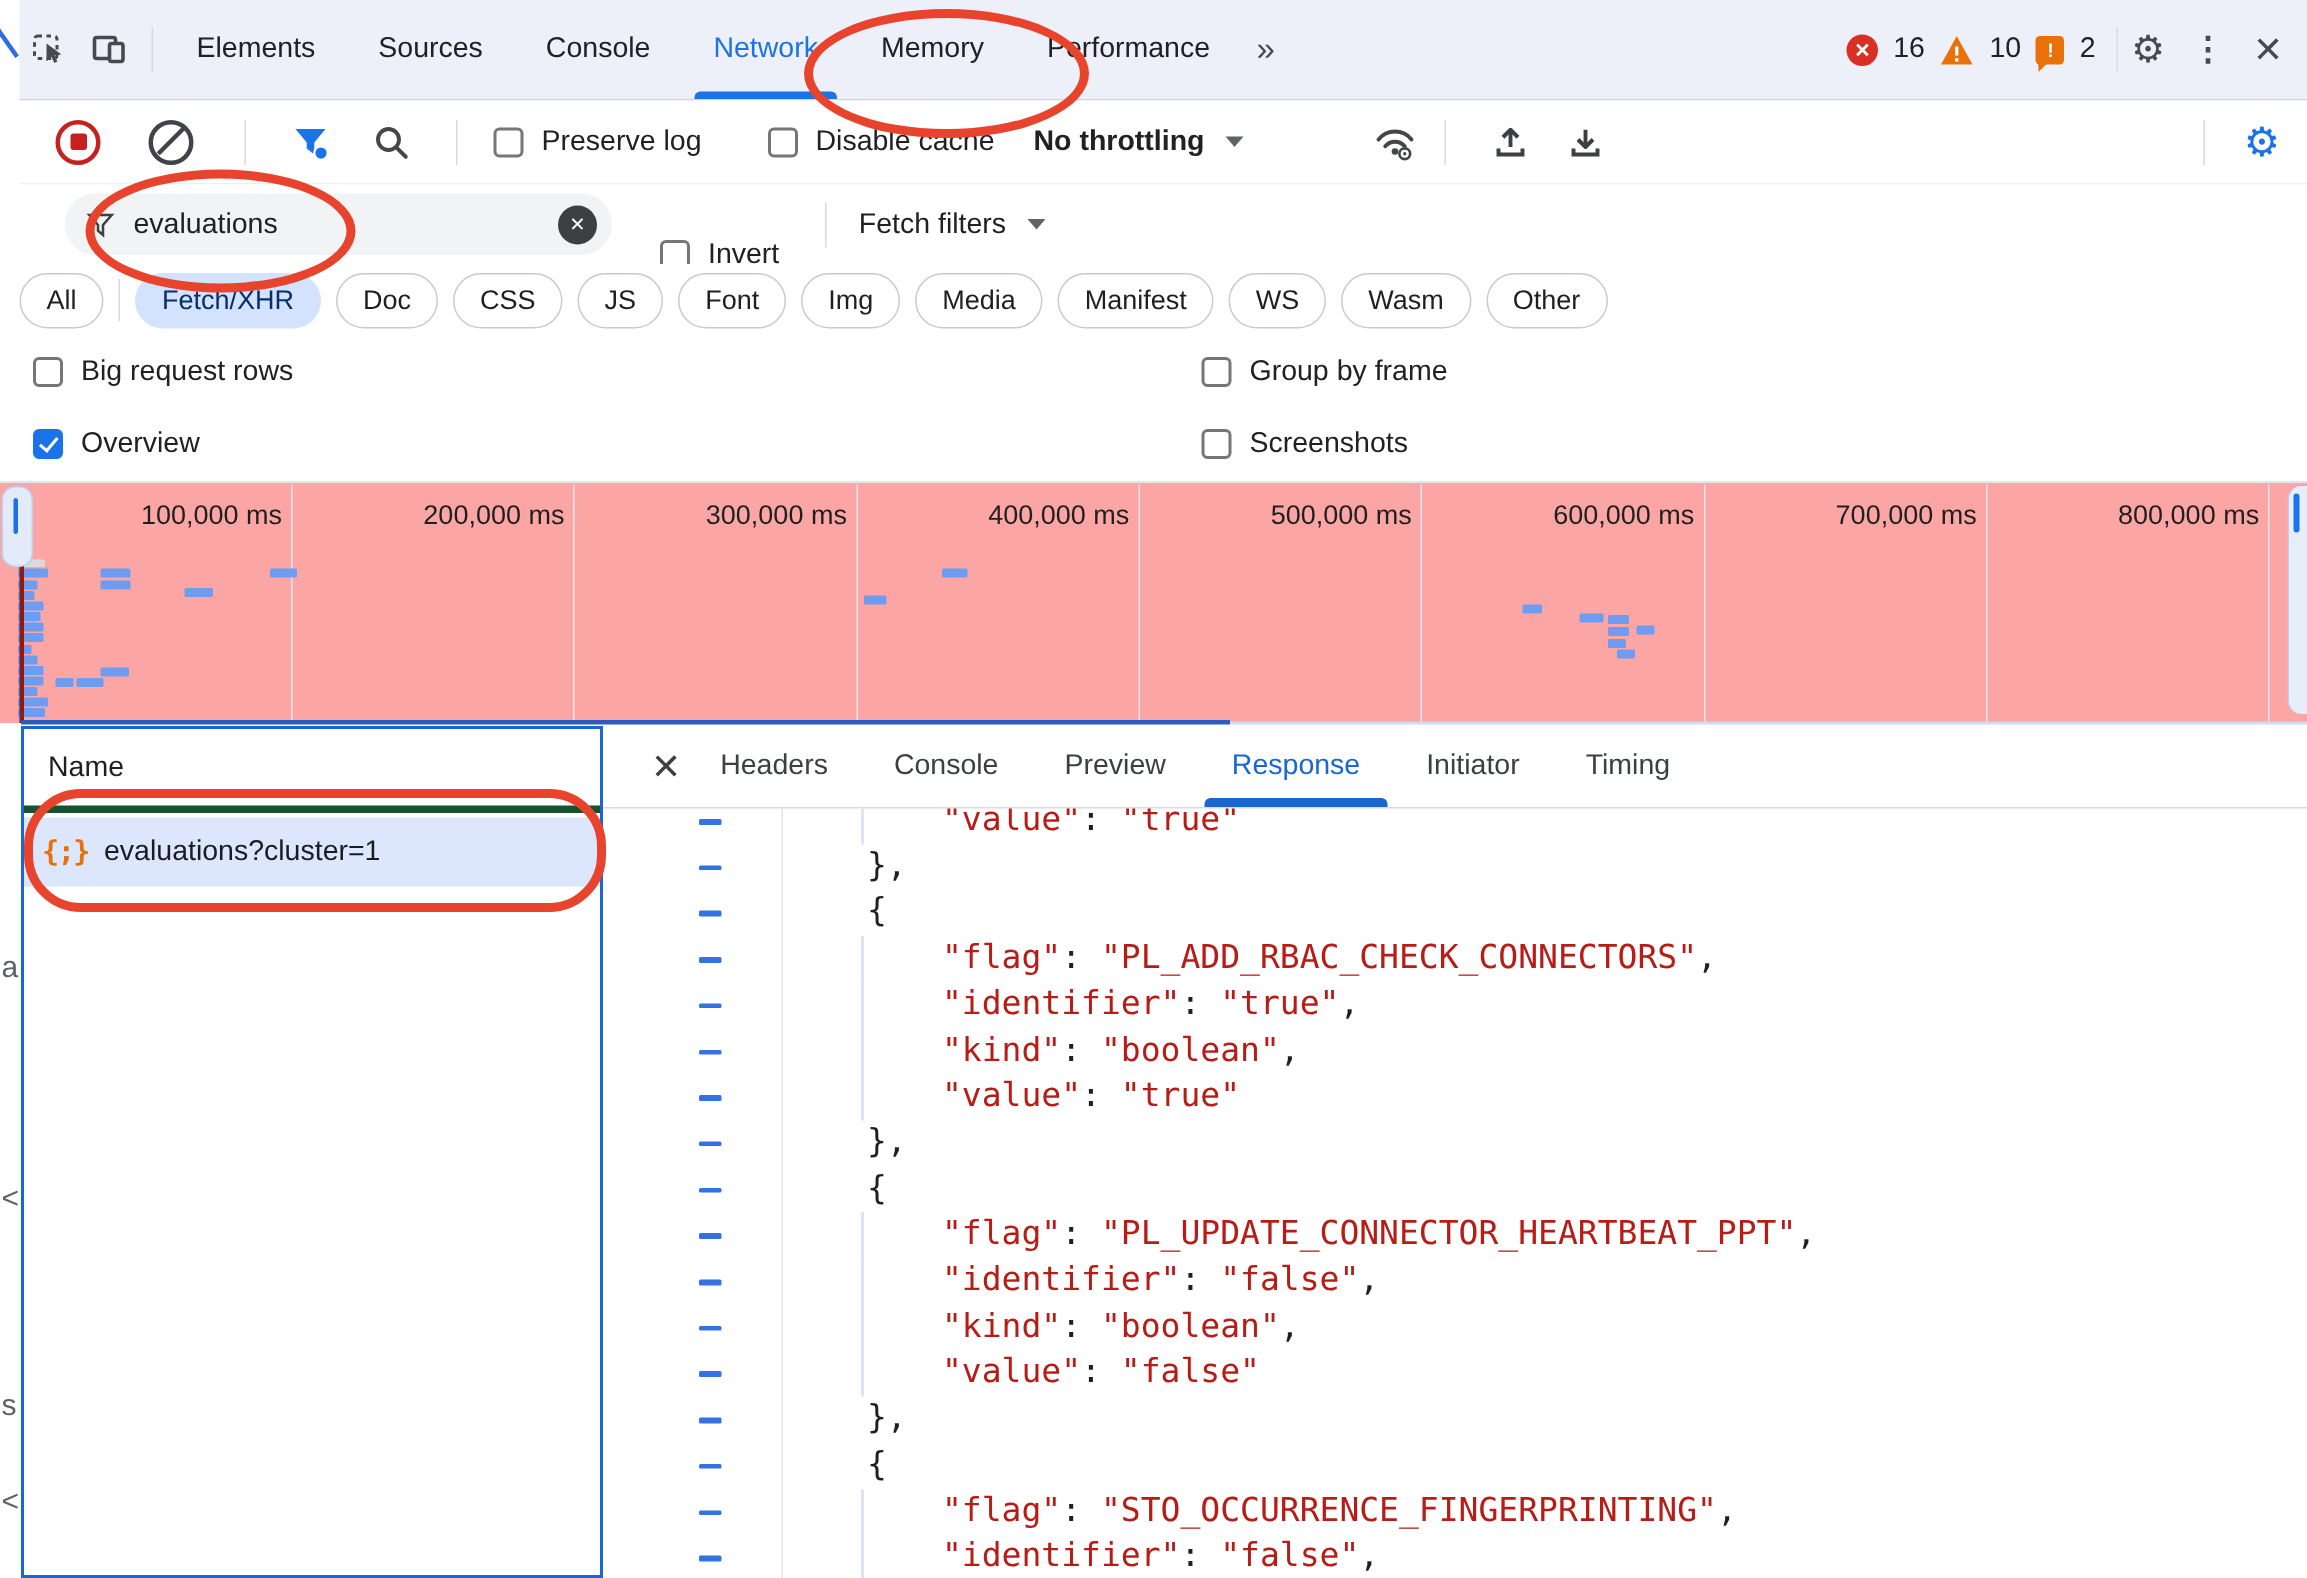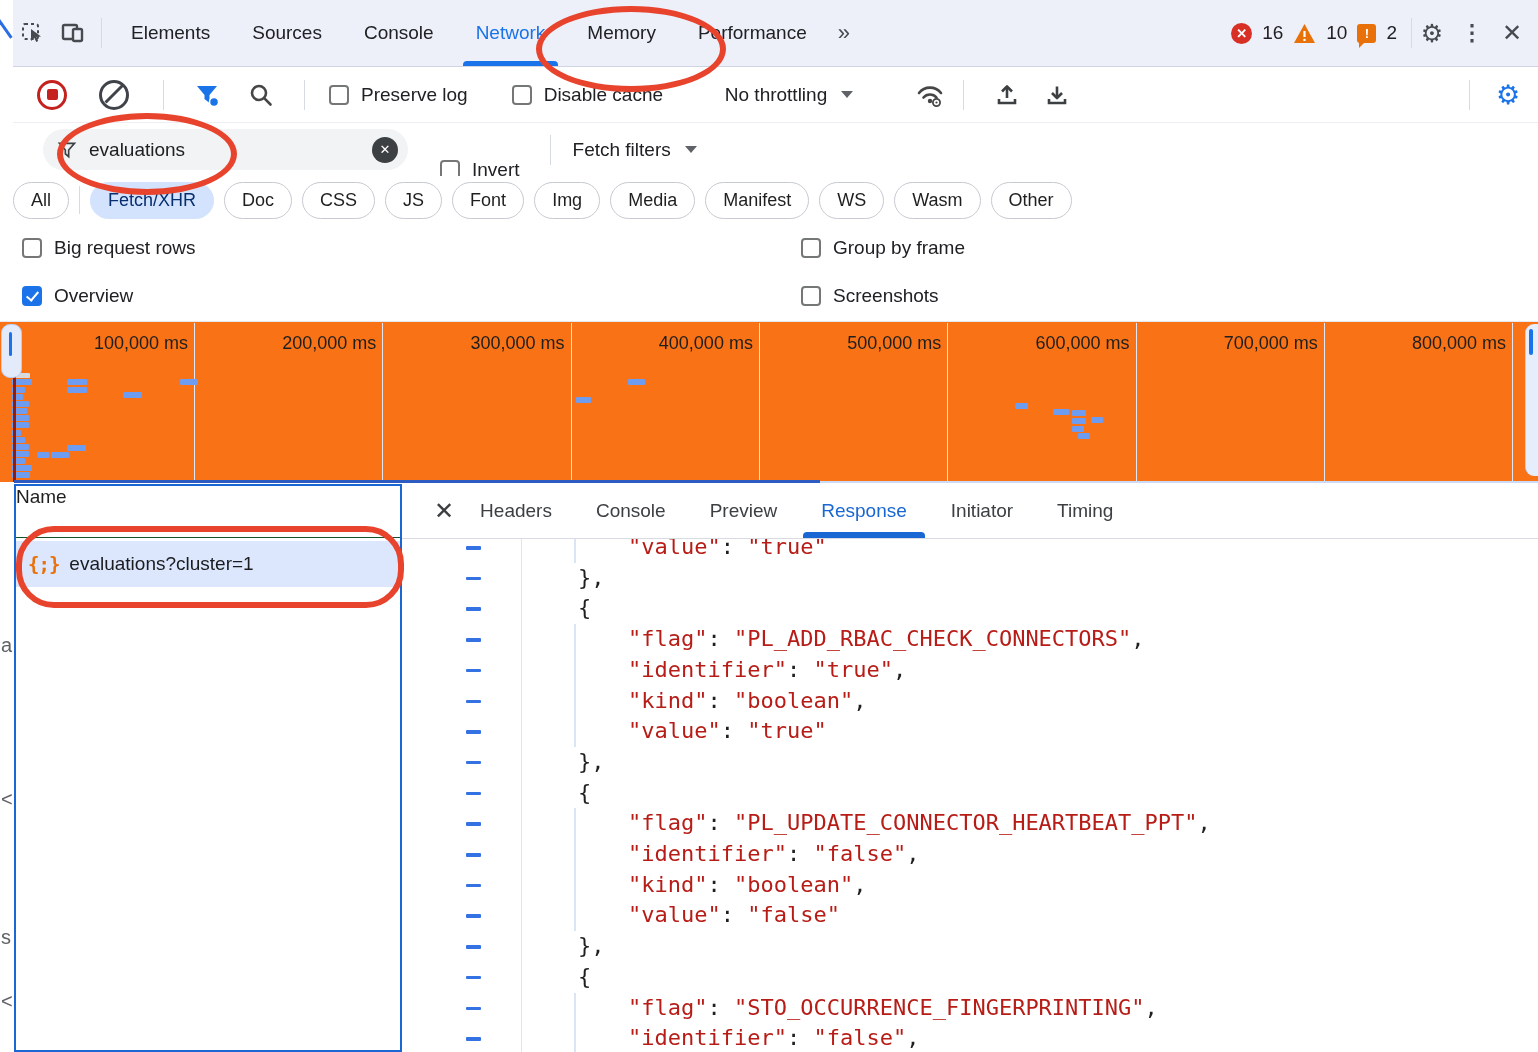--- a/index.html
+++ b/index.html
@@ -42,33 +42,33 @@
   .pillx{width:26px;height:26px;border-radius:50%;background:#3c4043;color:#fff;font-size:13px;display:flex;align-items:center;justify-content:center;margin-left:auto;margin-right:10px;}
   
   #chiprow{top:176px;height:48px;gap:10px;}
   .chip{height:37px;padding:0 17px;border:1.5px solid #c7cad1;border-radius:19px;display:flex;align-items:center;
         font-size:18px;color:#1f1f1f;background:#fff;box-sizing:border-box;}
   .chip.sel{background:#d3e3fd;border-color:#d3e3fd;color:#072e6f;font-weight:500;}
   
   .optrow{position:absolute;left:13px;right:0;height:48px;display:flex;align-items:center;}
   .optcol2{position:absolute;left:788px;display:flex;align-items:center;}
   
-  #overview{position:absolute;left:0;top:321px;width:1538px;height:160px;background:#f97316;border-top:1px solid #e5e8ee;}
+  #overview{position:absolute;left:0;top:321px;width:1538px;height:160px;background:#fca5a5;border-top:1px solid #e5e8ee;}
   .grid{position:absolute;top:1px;bottom:0;width:1px;background:#dfe6f3;}
   .tick{position:absolute;top:11px;font-size:18px;color:#1f1f1f;text-align:right;width:180px;}
   .bar{position:absolute;height:6px;background:#6d9cf1;border-radius:1px;}
   .ovline-dark{position:absolute;left:14px;top:158px;width:806px;height:3px;background:#2e5bbf;}
   .ovline-light{position:absolute;left:820px;top:159px;right:0;height:2px;background:#ccdcf8;}
   .handleL{position:absolute;left:1px;top:2px;width:19px;height:52px;background:#e3ebfb;border:1px solid #bccff2;border-radius:9px;}
   .handleL i{position:absolute;left:7px;top:7px;width:3px;height:24px;background:#1a73e8;border-radius:2px;display:block;}
   .handleR{position:absolute;right:0;top:2px;width:12px;height:152px;background:#e7eefb;border-left:1px solid #bccff2;border-radius:9px 0 0 9px;}
   .handleR i{position:absolute;left:3px;top:5px;width:4px;height:26px;background:#1a73e8;border-radius:2px;display:block;}
   
   #namepanel{position:absolute;left:14px;top:484px;width:388px;bottom:0;background:#fff;border:2px solid #1a66d2;box-sizing:border-box;}
-  #namehdr{height:51px;border-bottom:1px solid #14532d;display:flex;font-size:19px;color:#1f1f1f;}
+  #namehdr{height:51px;border-bottom:5px solid #14532d;display:flex;align-items:center;font-size:19px;color:#1f1f1f;padding-left:16px;}
   .reqrow{height:46px;margin-top:3px;background:#dce7fd;display:flex;align-items:center;padding-left:12px;}
   .jsonic{font-family:"DejaVu Sans Mono",monospace;font-weight:bold;font-size:19px;color:#e8710a;letter-spacing:-1px;}
   .reqlbl{font-size:19px;color:#1a1c1f;margin-left:10px;}
   #detail{position:absolute;left:402px;top:484px;right:0;bottom:0;background:#fff;}
   #dtabs{height:54px;display:flex;align-items:center;border-bottom:1px solid #d8dce2;}
   .dclose{font-size:24px;color:#3c4043;padding:0 26px 0 32px;}
   .dtab{position:relative;font-size:19px;color:#3c4043;margin-right:44px;height:54px;display:flex;align-items:center;}
   .dtab.sel{color:#1967d2;}
   .dtab.sel:after{content:'';position:absolute;left:-18px;right:-18px;bottom:0;height:6px;background:#1967d2;border-radius:4px 4px 0 0;}
   #code{position:absolute;left:0;top:55px;right:0;bottom:0;overflow:hidden;}
@@ -157,21 +157,21 @@
   </div>
   <div class="vsep" style="margin:0 16px;"></div>
   <div class="t2item" style="margin-left:8px;">
     <span class="cb"></span>
     <span class="lbl">Preserve log</span>
   </div>
   <div class="t2item" style="margin-left:44px;">
     <span class="cb"></span>
     <span class="lbl">Disable cache</span>
   </div>
-  <div class="t2item" style="margin-left:26px;width:200px;justify-content:center;">
+  <div class="t2item" style="margin-left:26px;width:200px;justify-content:flex-start;font-weight:bold;">
     <span class="lbl" style="margin-left:0;">No throttling</span>
     <span class="caret"></span>
   </div>
   <div class="t2item" style="margin-left:26px;">
     <svg width="30" height="26" viewBox="0 0 30 26">
       <path d="M4 11 A14 14 0 0 1 26 11" fill="none" stroke="#444746" stroke-width="2.6" stroke-linecap="round"></path>
       <path d="M8.5 15.5 A8.5 8.5 0 0 1 21.5 15.5" fill="none" stroke="#444746" stroke-width="2.6" stroke-linecap="round"></path>
       <circle cx="15" cy="19" r="2.2" fill="#444746"></circle>
       <circle cx="21.5" cy="20.5" r="3.6" fill="none" stroke="#444746" stroke-width="1.8"></circle>
       <circle cx="21.5" cy="20.5" r="1.1" fill="#444746"></circle>

